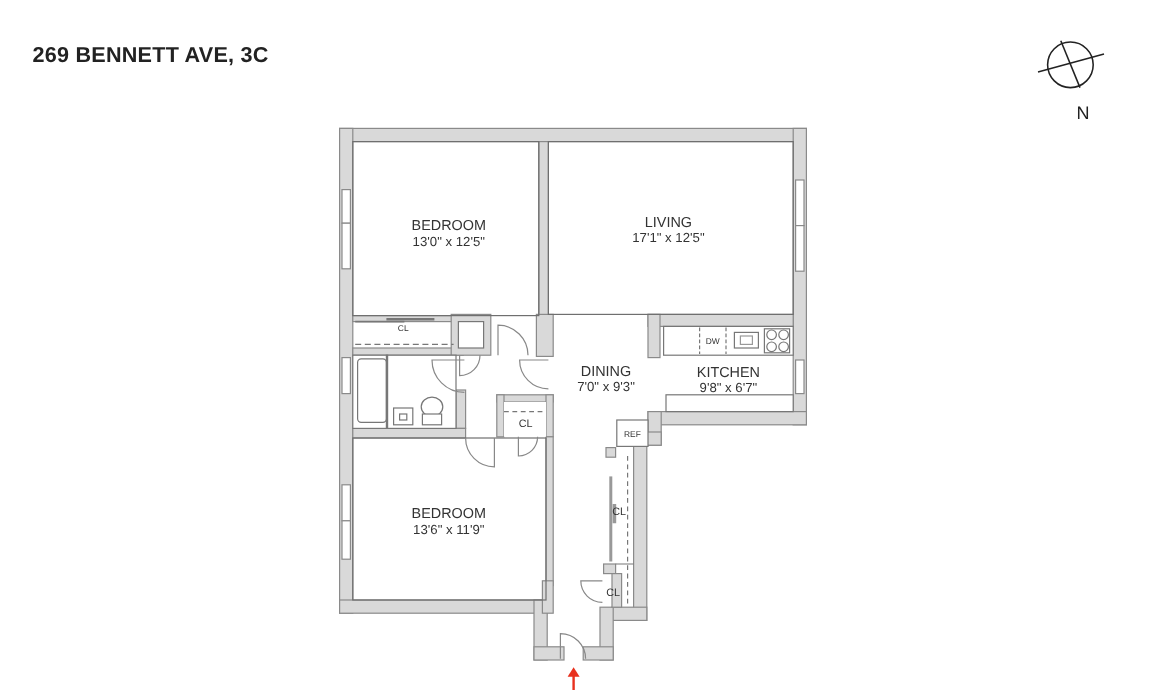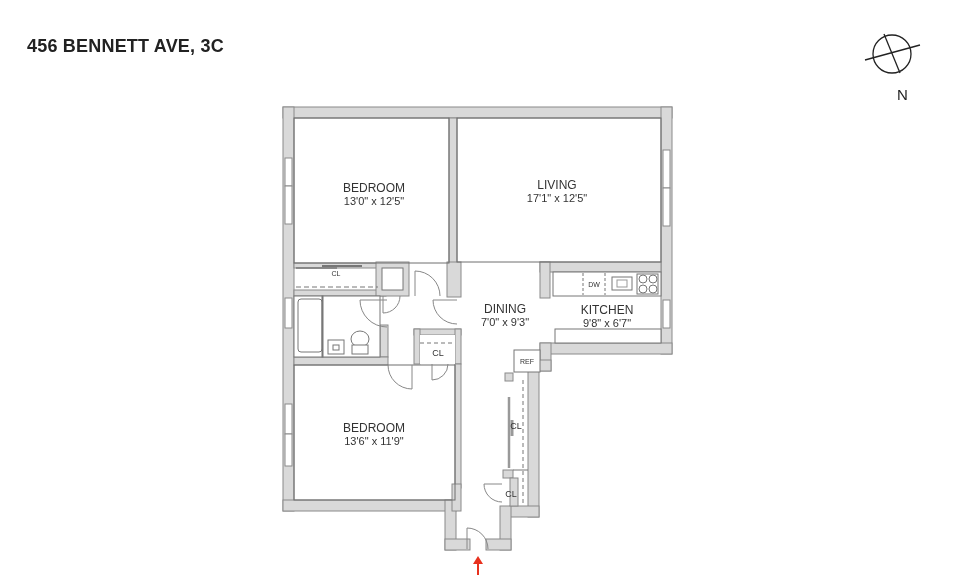--- a/index.html
+++ b/index.html
@@ -9,21 +9,21 @@
     .room-label { font-family: "Liberation Sans", sans-serif; fill: #333; text-anchor: middle; }
     .room-name { font-size: 12px; }
     .room-dim { font-size: 11px; }
     .small-label { font-family: "Liberation Sans", sans-serif; fill: #333; text-anchor: middle; font-size: 9px; }
     .tiny-label { font-family: "Liberation Sans", sans-serif; fill: #333; text-anchor: middle; font-size: 7px; }
     .compass-n { position: absolute; left: 897px; top: 86px; font-size: 15px; color: #222; }
   </style>
 </head>
 <body>
 
-<div class="title">456 BENNETT AVE, 3C</div>
+<div class="title">269 BENNETT AVE, 3C</div>
 
 <svg class="plan" width="973" height="583" viewBox="0 0 973 583" xmlns="http://www.w3.org/2000/svg">
 
   <g fill="#d9d9d9" stroke="#8a8a8a" stroke-width="1">
 
     <rect x="283" y="107" width="389" height="11"></rect>
 
     <rect x="283" y="107" width="11" height="404"></rect>
 
     <rect x="283" y="500" width="173" height="11"></rect>

